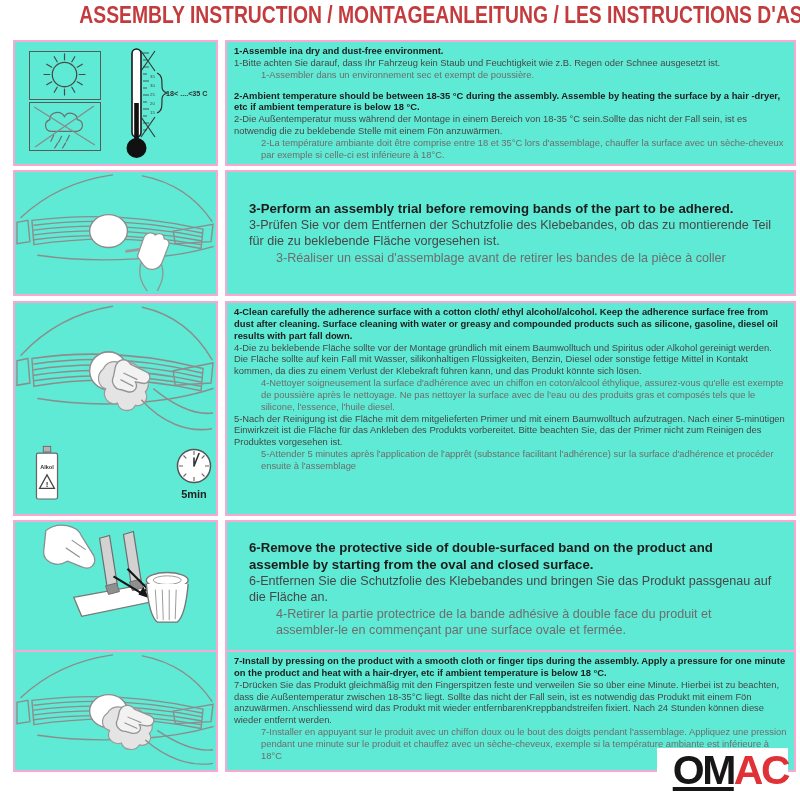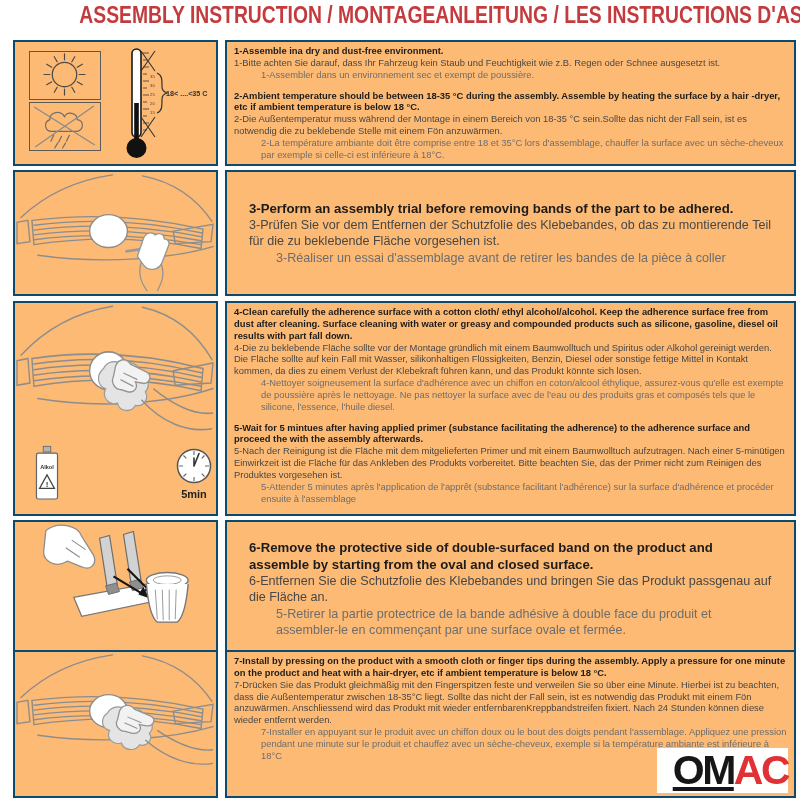--- a/index.html
+++ b/index.html
@@ -3,28 +3,28 @@
 <meta charset="utf-8">
 <style>
   html,body { margin:0; padding:0; background:#fff; }
   .page { position:relative; width:800px; height:800px; background:#fff;
           font-family:"Liberation Sans", sans-serif; overflow:hidden; }
 
   .title { position:absolute; top:2px; left:0; width:800px; text-align:center;
            color:#c43b3e; font-weight:bold; font-size:23px; white-space:nowrap; }
   .title-inner { display:inline-block; transform:scaleX(.84); transform-origin:50% 50%; letter-spacing:0; }
 
-  .cell { position:absolute; background:#fdba74; border:2px solid #0c4a6e; box-sizing:border-box; }
+  .cell { position:absolute; background:#5eead4; border:2px solid #f9a8d4; box-sizing:border-box; }
   .icon-cell { left:13px;  width:205px; }
   .text-cell { left:225px; width:571px; }
   .r1 { top:40px;  height:126px; }
   .r2 { top:170px; height:126px; }
   .r3 { top:301px; height:215px; }
   .r4 { top:520px; height:137px; }
-  .r5 { top:650px; height:148px; }
+  .r5 { top:650px; height:122px; }
 
   .small-text { font-size:9.4px; line-height:1.26; padding:3px 7px 2px 7px; }
   .big-text   { font-size:12.6px; line-height:1.3; padding:2px 22px; display:flex;
                 flex-direction:column; justify-content:center; }
   .big-text .en { font-size:13.2px; }
   p { margin:0; }
   .en { font-weight:bold; color:#1c1c1c; }
   .de { color:#474747; }
   .fr { color:#6d6d6d;margin-left:27px; }
   .step-gap { margin-top:9px; }
@@ -146,21 +146,20 @@
       <circle cx="22" cy="20" r="16.5" fill="#fff" stroke="#555" stroke-width="1.5"></circle>
       <path stroke="#666" stroke-width="1.1" d="M22,5 v4 M22,31 v4 M7,20 h4 M33,20 h4 M11.5,9.5 l2.8,2.8 M29.7,27.7 l2.8,2.8 M32.5,9.5 l-2.8,2.8 M14.3,27.7 l-2.8,2.8"></path>
       <path stroke="#333" stroke-width="1.6" stroke-linecap="round" d="M22,20 L27,7.5 M22,20 L22,12"></path>
       <text x="22" y="52" font-size="11" font-weight="bold" fill="#222" text-anchor="middle">5min</text>
     </svg>
   </div>
   <div class="cell text-cell small-text r3">
     <p class="en">4-Clean carefully the adherence surface with a cotton cloth/ ethyl alcohol/alcohol. Keep the adherence surface free from dust after cleaning. Surface cleaning with water or greasy and compounded products such as silicone, gasoline, diesel oil results with part fall down.</p>
     <p class="de">4-Die zu beklebende Fläche sollte vor der Montage gründlich mit einem Baumwolltuch und Spiritus oder Alkohol gereinigt werden. Die Fläche sollte auf kein Fall mit Wasser, silikonhaltigen Flüssigkeiten, Benzin, Diesel oder sonstige fettige Mittel in Kontakt kommen, da dies zu einem Verlust der Klebekraft führen kann, und das Produkt könnte sich lösen.</p>
     <p class="fr">4-Nettoyer soigneusement la surface d'adhérence avec un chiffon en coton/alcool éthylique, assurez-vous qu'elle est exempte de poussière après le nettoyage. Ne pas nettoyer la surface avec de l'eau ou des produits gras et composés tels que le silicone, l'essence, l'huile diesel.</p>
-    <p class="en step-gap">5-Wait for 5 mintues after having applied primer (substance facilitating the adherence) to the adherence surface and proceed the with the assembly afterwards.</p>
     <p class="de">5-Nach der Reinigung ist die Fläche mit dem mitgelieferten Primer und mit einem Baumwolltuch aufzutragen. Nach einer 5-minütigen Einwirkzeit ist die Fläche für das Ankleben des Produkts vorbereitet. Bitte beachten Sie, das der Primer nicht zum Reinigen des Produktes vorgesehen ist.</p>
     <p class="fr">5-Attender 5 minutes après l'application de l'apprêt (substance facilitant l'adhérence) sur la surface d'adhérence et procéder ensuite à l'assemblage</p>
   </div>
 
   <div class="cell icon-cell r4">
     <svg class="car-art" width="199" height="120" viewBox="0 0 200 126" preserveAspectRatio="none">
       <path fill="#fff" stroke="#777" stroke-width="1.3" d="M58,78 L132,64 L140,82 L66,98 Z"></path>
       <path fill="#d2d2d2" stroke="#6e6e6e" stroke-width="1.2" d="M84,16 L94,13 L102,66 L92,70 Z"></path>
       <path fill="#d2d2d2" stroke="#6e6e6e" stroke-width="1.2" d="M108,12 L118,9 L126,62 L116,66 Z"></path>
       <path fill="#8f8f8f" stroke="#6e6e6e" stroke-width="1" d="M90,66 L101,63 L104,72 L93,75 Z M114,62 L125,59 L128,68 L117,71 Z"></path>
@@ -171,21 +170,21 @@
       <polygon fill="#161616" points="140,75 129,71 134,63"></polygon>
       <ellipse cx="152" cy="60" rx="21" ry="8" fill="#fff" stroke="#777" stroke-width="1.4"></ellipse>
       <ellipse cx="152" cy="60" rx="14" ry="4.5" fill="none" stroke="#999" stroke-width="1"></ellipse>
       <path fill="#fff" stroke="#777" stroke-width="1.4" d="M131,64 C133,88 137,100 142,104 L162,104 C167,100 171,88 173,64"></path>
       <path fill="none" stroke="#999" stroke-width="1" d="M140,70 L142,101 M147,70 L148,102 M154,70 L154,102 M161,70 L160,101"></path>
     </svg>
   </div>
   <div class="cell text-cell big-text r4">
     <p class="en">6-Remove the protective side of double-surfaced band on the product and assemble by starting from the oval and closed surface.</p>
     <p class="de">6-Entfernen Sie die Schutzfolie des Klebebandes und bringen Sie das Produkt passgenau auf die Fläche an.</p>
-    <p class="fr">5-Retirer la partie protectrice de la bande adhésive à double face du produit et assembler-le en commençant par une surface ovale et fermée.</p>
+    <p class="fr">4-Retirer la partie protectrice de la bande adhésive à double face du produit et assembler-le en commençant par une surface ovale et fermée.</p>
   </div>
 
   <div class="cell icon-cell r5">
     <svg class="car-art" width="199" height="120" viewBox="0 0 200 124" preserveAspectRatio="none">
       <g fill="none" stroke="#8d8d8d" stroke-width="1.4" stroke-linecap="round">
         <path d="M5,46 C32,20 63,7 97,2"></path>
         <path d="M197,50 C178,21 152,8 127,3"></path>
         <path d="M1,51 L12,49 L14,71 L1,73 Z"></path>
         <path d="M16,49 C70,42 128,44 188,58 L186,78 C128,66 70,66 18,74 Z"></path>
         <path d="M18,54 C70,47 128,49 187,62 M18,59 C70,52 128,54 187,66 M18,64 C70,57 128,59 186,70 M18,69 C70,62 128,64 186,74"></path>

